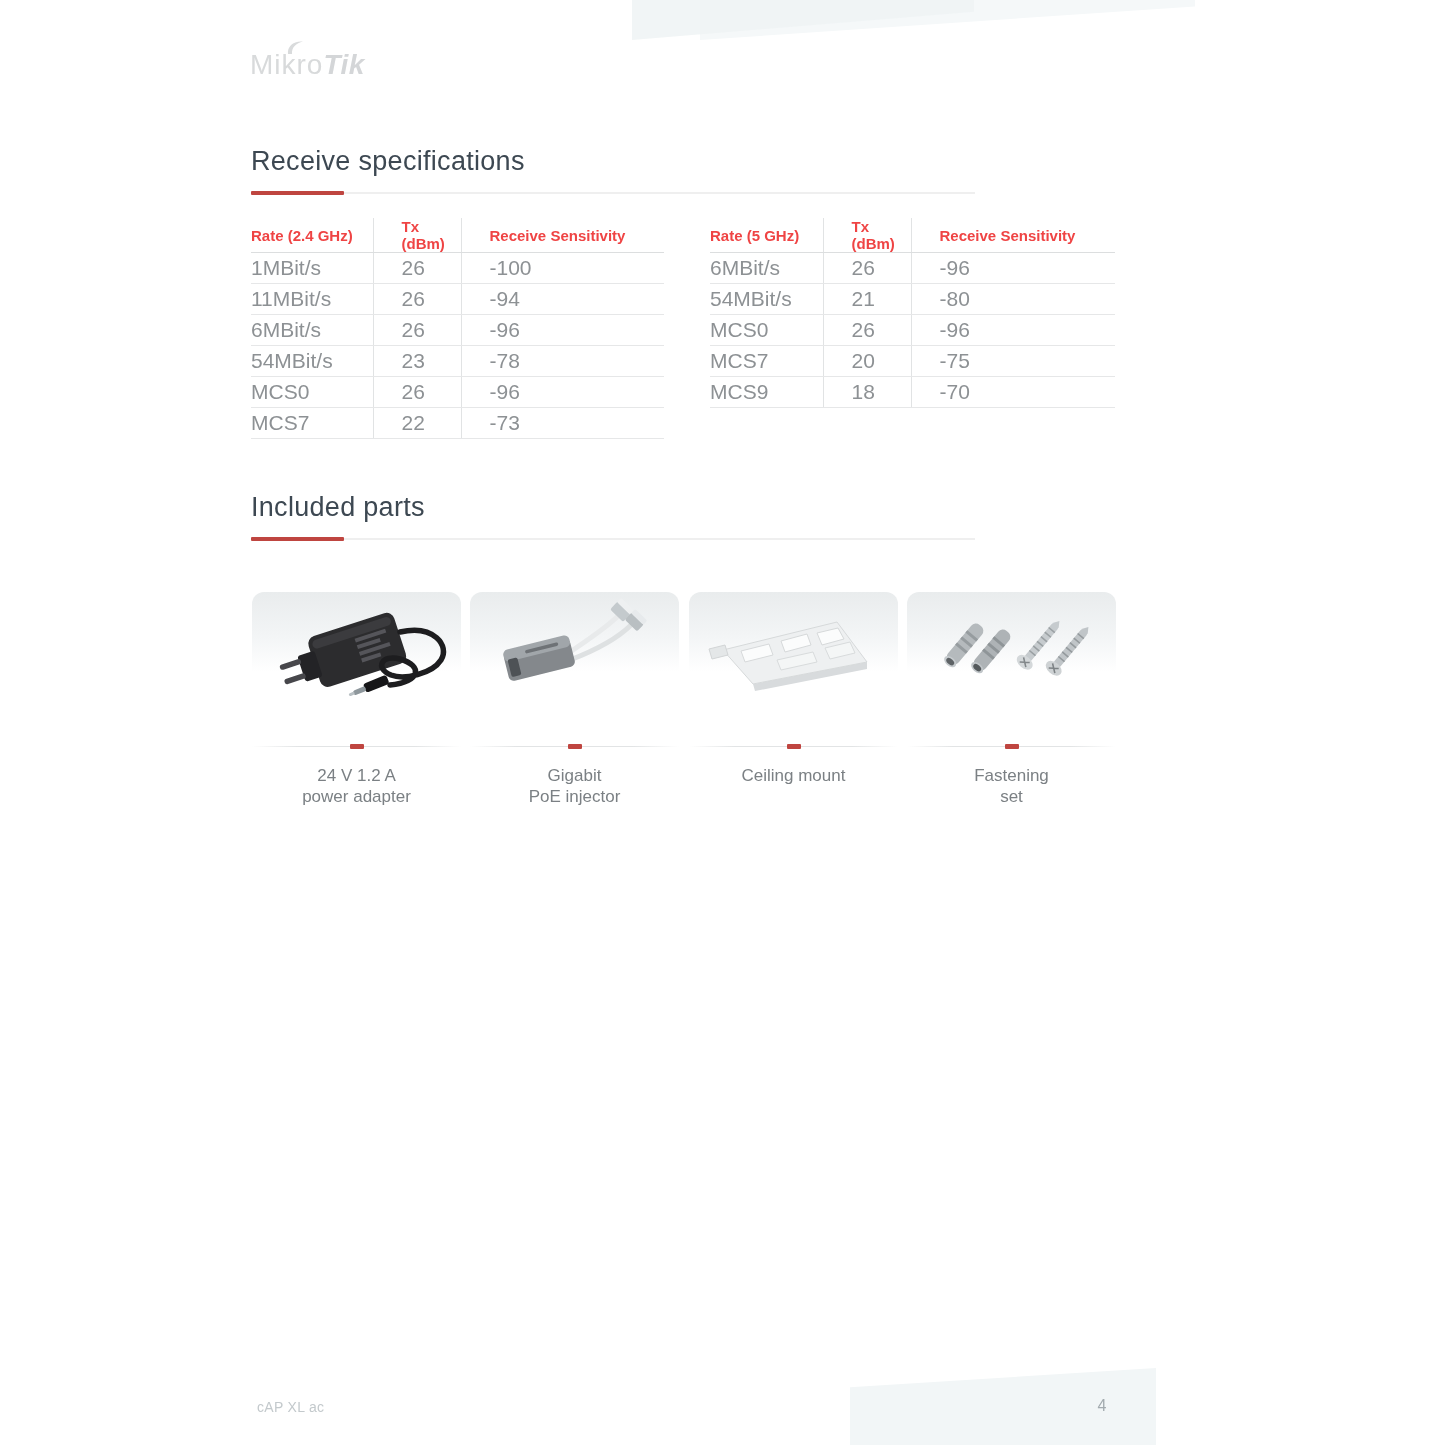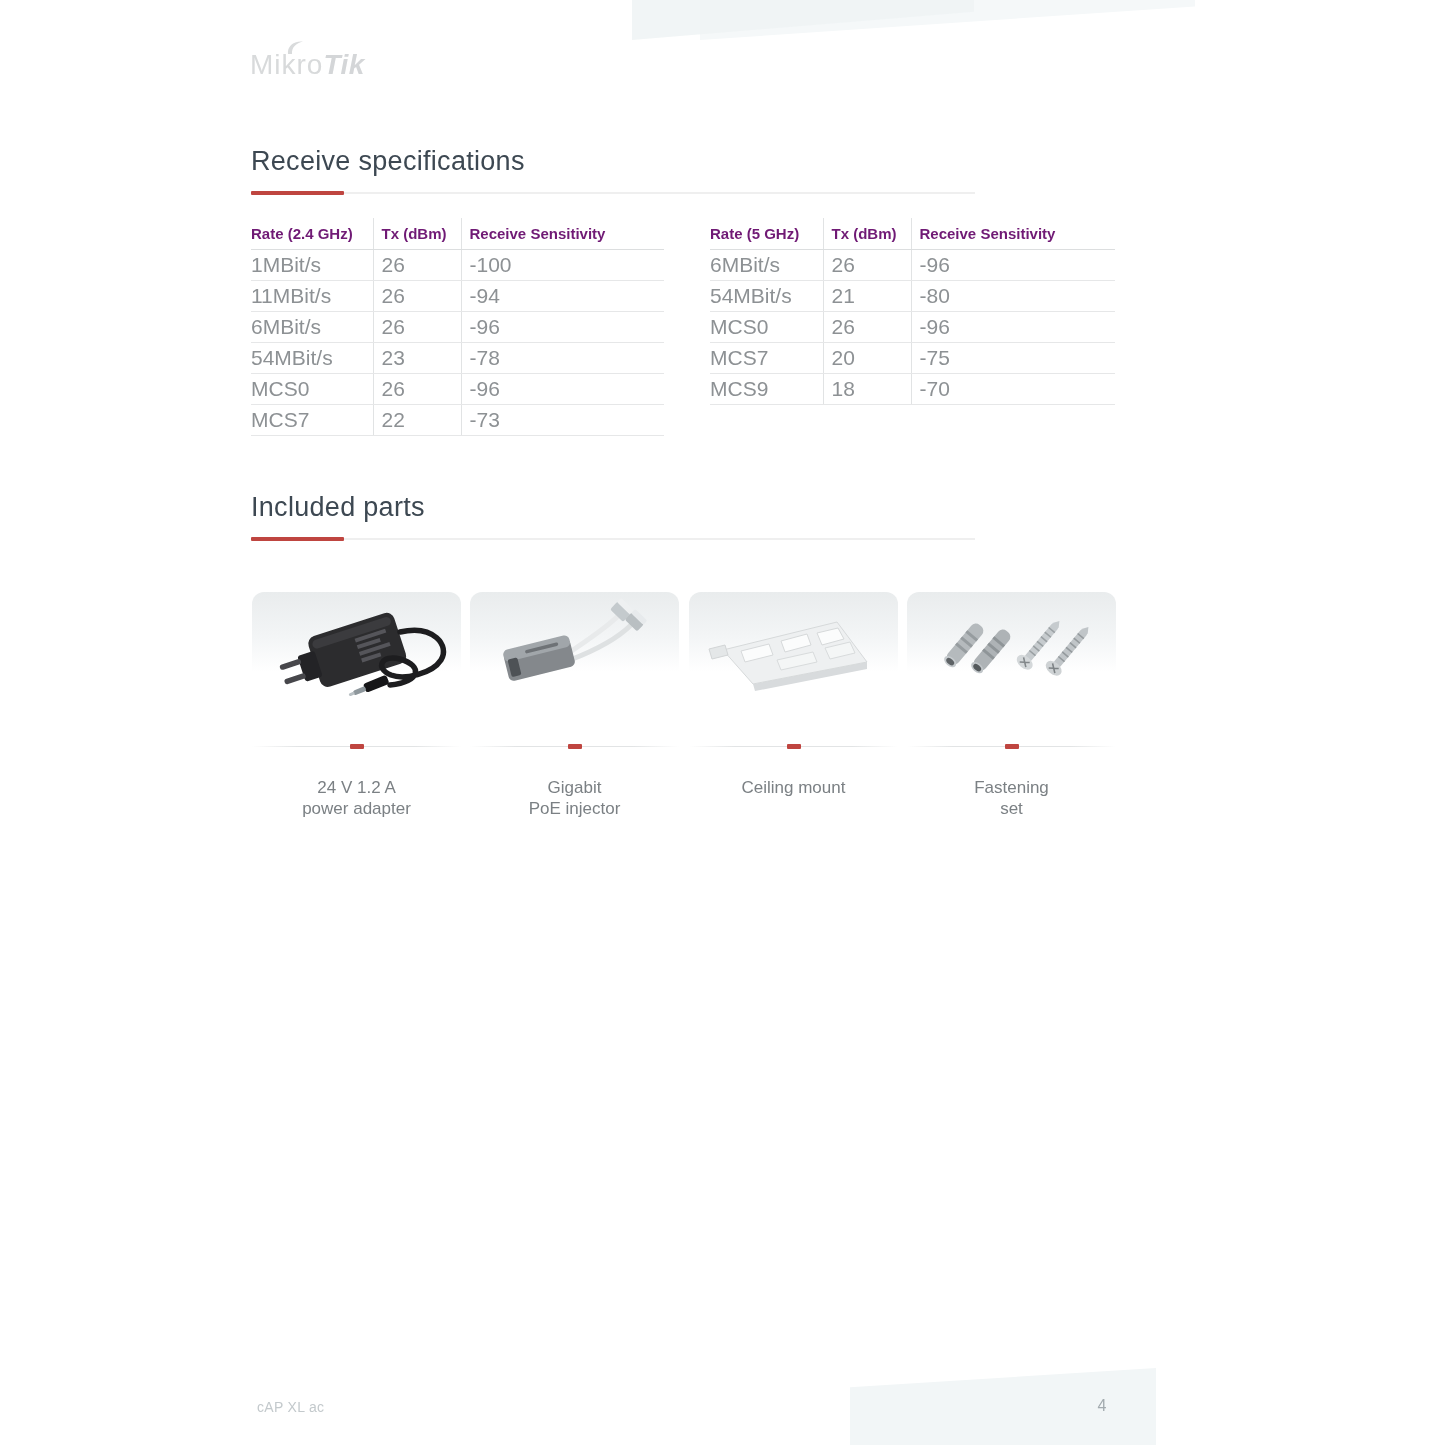--- a/index.html
+++ b/index.html
@@ -38,38 +38,38 @@
   .sec-underline .line { flex:1 1 auto; height:2px; background:#efefef; }
 
   
   table.spec { position:absolute; top:218px; border-collapse:collapse; table-layout:fixed; }
   table.spec-left  { left:251px; width:413px; }
   table.spec-right { left:710px; width:405px; }
   table.spec th, table.spec td {
     height:31px; vertical-align:middle; text-align:left;
     border-bottom:1px solid #e6e7e8;
   }
-  table.spec th { font-size:15px; font-weight:700; color:#701a75; border-bottom-color:#dcdedf; }
+  table.spec th { font-size:15px; font-weight:700; color:#ef4444; border-bottom-color:#dcdedf; }
   table.spec td { font-size:21px; font-weight:400; color:#8d9194; }
-  table.spec th + th, table.spec td + td { border-left:1px solid #e1e3e4; padding-left:8px; }
+  table.spec th + th, table.spec td + td { border-left:1px solid #e1e3e4; padding-left:28px; }
   table.spec th:first-child, table.spec td:first-child { padding-left:0; }
 
   
   .part { position:absolute; top:592px; width:209px; }
   .part-img {
     width:209px; height:111px; border-radius:12px; overflow:hidden;
     background:linear-gradient(180deg,#e9eced 0%,#f3f5f6 40%,#ffffff 72%);
   }
   .part-img svg { display:block; width:209px; height:111px; }
   .part-divider { position:relative; height:5px; margin-top:41px; }
   .part-divider .hline { position:absolute; left:0; right:0; top:2px; height:1px;
     background:linear-gradient(90deg,rgba(226,228,229,0),#e2e4e5 22%,#e2e4e5 78%,rgba(226,228,229,0)); }
   .part-divider .dash { position:absolute; left:50%; top:0; transform:translateX(-50%);
     width:14px; height:5px; background:#bf4540; border-radius:1px; }
-  .part-label { margin-top:28px; text-align:center; font-size:17px; line-height:21px; color:#7b8084; }
+  .part-label { margin-top:16px; text-align:center; font-size:17px; line-height:21px; color:#7b8084; }
 
   
   .footer-left { position:absolute; left:257px; top:1399px; font-size:14px; color:#c3c9cc; letter-spacing:.3px; }
   .page-num { position:absolute; left:1080px; top:1397px; width:44px; text-align:center;
     font-size:16px; color:#a3abaf; }
 </style>
 </head>
 <body>
 
 <div class="page">

